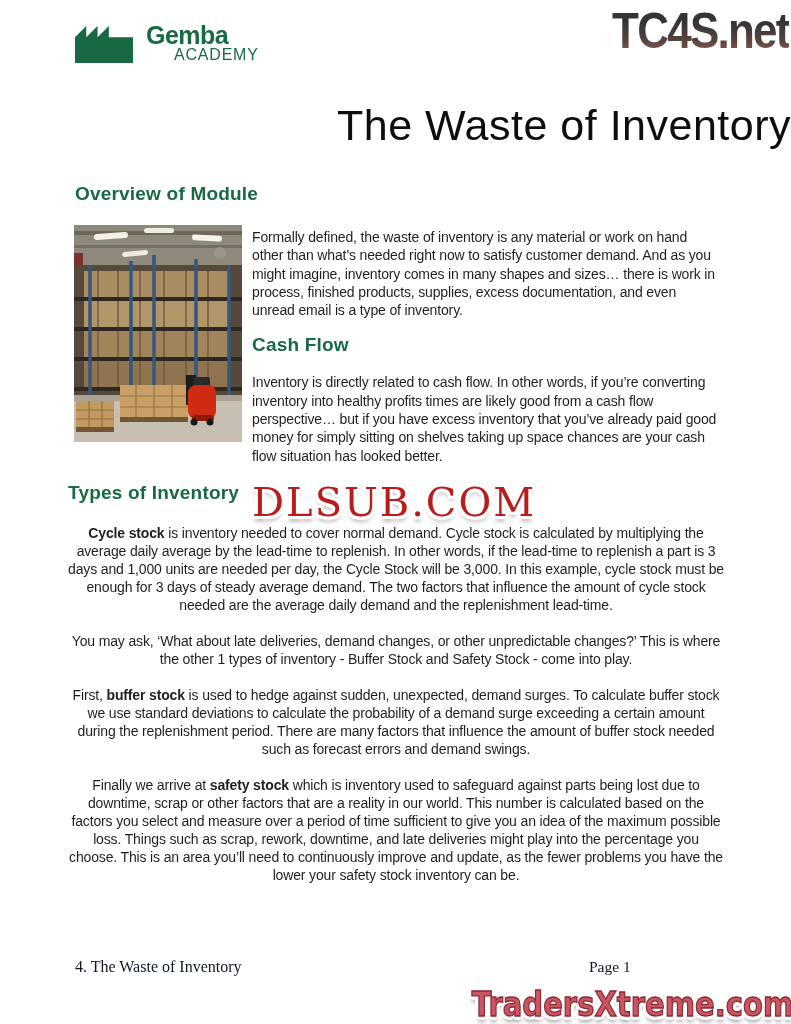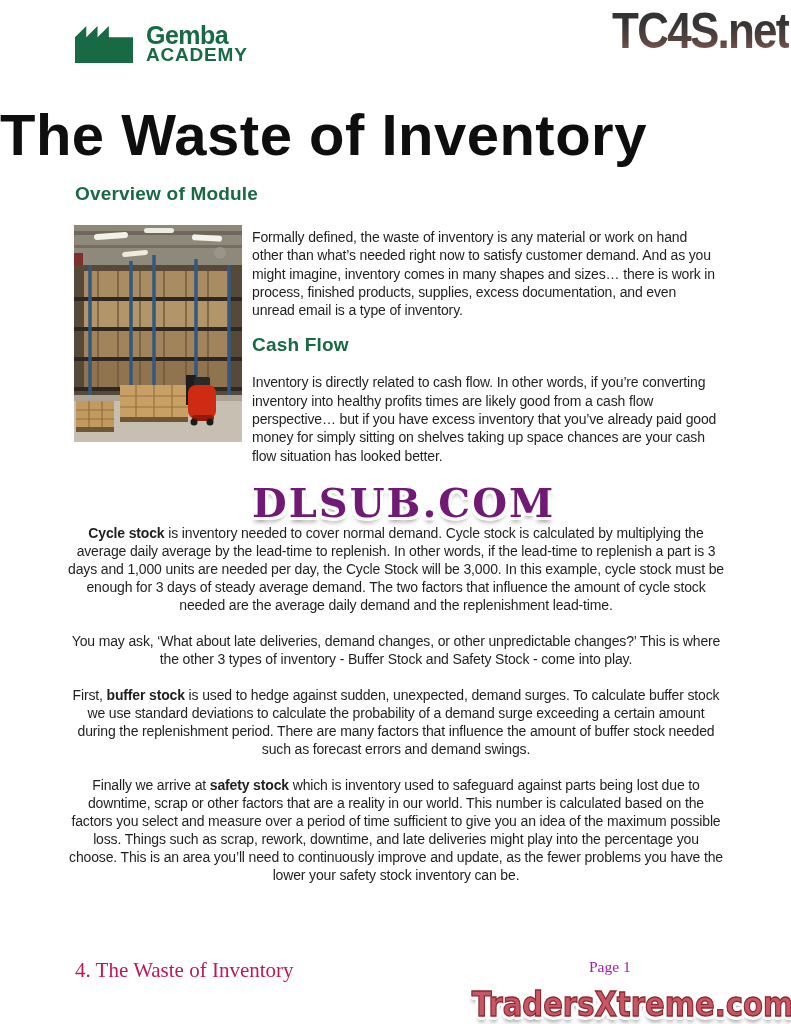--- a/index.html
+++ b/index.html
@@ -10,65 +10,65 @@
     color:#1f1f1f;
     position:relative;
     overflow:hidden;
   }
   .page { position:absolute; inset:0; }
 
   
   .logo { position:absolute; left:75px; top:20px; display:flex; align-items:center; gap:13px; }
   .logo svg { display:block; }
   .logo-name { font-size:25px; font-weight:bold; color:#176a43; line-height:24px; letter-spacing:-0.5px; }
-  .logo-sub  { font-size:19px; font-weight:bold; color:#176a43; letter-spacing:0.8px; line-height:15px; }
+  .logo-sub  { font-size:16px; font-weight:normal; color:#176a43; letter-spacing:0.8px; line-height:15px;margin-left:28px; }
 
   
   .wm-top {
     position:absolute; top:2px; right:2px;
     font-size:50px; font-weight:bold; letter-spacing:-2px;
     transform:scaleX(0.88); transform-origin:100% 0;
     background:linear-gradient(#343434 35%, #55433f 65%, #936158 95%);
     -webkit-background-clip:text; background-clip:text; color:transparent;
   }
 
   .title {
     position:absolute; top:101px; left:0; width:100%;
-    margin:0; text-align:left;
-    font-size:58px; font-weight:700; color:#0e0e0e; letter-spacing:0.5px;
+    margin:0; text-align:right;
+    font-size:43px; font-weight:400; color:#0e0e0e; letter-spacing:0.5px;
   }
 
   h2.green { margin:0; font-size:19px; font-weight:bold; color:#176a43; letter-spacing:0.2px; }
   .h-overview { position:absolute; left:75px; top:183px;text-align:right; }
   .h-types    { position:absolute; left:68px; top:482px; }
 
   .content-row { position:absolute; left:74px; top:225px; width:645px; display:flex; }
   .photo { flex:0 0 168px; width:168px; height:217px; border:0; }
   .right-col { margin-left:10px; width:467px; }
   .right-col p { margin:0; font-size:14px; line-height:18.3px; letter-spacing:-0.15px; }
   .right-col h2 { margin:15px 0 17px 0; }
   .right-col p:first-child { margin-top:3px; }
 
   
   .wm-mid {
     position:absolute; left:252px; top:479px; z-index:6;
-    font-family:"DejaVu Serif", serif; font-weight:bold;
-    font-size:40px; letter-spacing:2px; color:#701a75;
+    font-family:"DejaVu Serif", serif; font-weight:normal;
+    font-size:40px; letter-spacing:2px; color:#b91c1c;
     text-shadow:
       -2.5px -2.5px 0 #fff, 2.5px -2.5px 0 #fff, -2.5px 2.5px 0 #fff, 2.5px 2.5px 0 #fff,
       -3px 0 0 #fff, 3px 0 0 #fff, 0 -3px 0 #fff, 0 3px 0 #fff,
       0 5px 4px rgba(80,80,80,0.55);
   }
 
   .body-text { position:absolute; left:68px; top:524px; width:656px; z-index:2; }
   .body-text p { margin:0 0 18px 0; font-size:14px; line-height:18px; letter-spacing:-0.15px;text-align:center; }
   .body-text strong, .right-col strong { font-weight:bold; }
 
-  .footer-left { position:absolute; left:75px; top:958px; font-family:"Liberation Serif", serif; font-size:21px; color:#be185d; }
-  .footer-page { position:absolute; left:589px; top:958px; font-family:"Liberation Serif", serif; font-size:15.5px; color:#a21caf; }
+  .footer-left { position:absolute; left:75px; top:958px; font-family:"Liberation Serif", serif; font-size:16px; color:#0f172a; }
+  .footer-page { position:absolute; left:589px; top:958px; font-family:"Liberation Serif", serif; font-size:15.5px; color:#0f172a; }
 
   
   .wm-bottom {
     position:absolute; right:-2px; bottom:0px;
     font-family:"DejaVu Sans", sans-serif; font-weight:bold;
     font-size:33px; letter-spacing:0px;
     transform:scaleX(0.88); transform-origin:100% 100%;
     color:#c65763;
     -webkit-text-stroke:1.3px #8c2730;
     text-shadow:
@@ -180,25 +180,26 @@
       </g>
     </svg>
 
     <div class="right-col">
       <p>Formally defined, the waste of inventory is any material or work on hand other than what’s needed right now to satisfy customer demand.  And as you might imagine, inventory comes in many shapes and sizes… there is work in process, finished products, supplies, excess documentation, and even unread email is a type of inventory.</p>
       <h2 class="green">Cash Flow</h2>
       <p>Inventory is directly related to cash flow.  In other words, if you’re converting inventory into healthy profits times are likely good from a cash flow perspective… but if you have excess inventory that you’ve already paid good money for simply sitting on shelves taking up space chances are your cash flow situation has looked better.</p>
     </div>
   </div>
 
+  <h2 class="green h-types">Types of Inventory</h2>
   <div class="wm-mid">DLSUB.COM</div>
 
   <div class="body-text">
     <p><strong>Cycle stock</strong><span> is inventory needed to cover normal demand. Cycle stock is calculated by multiplying the average daily average by the lead-time to replenish. In other words, if the lead-time to replenish a part is 3 days and 1,000 units are needed per day, the Cycle Stock will be 3,000. In this example, cycle stock must be enough for 3 days of steady average demand. The two factors that influence the amount of cycle stock needed are the average daily demand and the replenishment lead-time.</span></p>
-    <p><span>You may ask, ‘What about late deliveries, demand changes, or other unpredictable changes?’ This is where the other 3 types of inventory - Buffer Stock and Safety Stock - come into play.</span></p>
+    <p><span>You may ask, ‘What about late deliveries, demand changes, or other unpredictable changes?’ This is where the other 1 types of inventory - Buffer Stock and Safety Stock - come into play.</span></p>
     <p><span>First, </span><strong>buffer stock</strong><span> is used to hedge against sudden, unexpected, demand surges.  To calculate buffer stock we use standard deviations to calculate the probability of a demand surge exceeding a certain amount during the replenishment period.  There are many factors that influence the amount of buffer stock needed such as forecast errors and demand swings.</span></p>
     <p><span>Finally we arrive at </span><strong>safety stock</strong><span> which is inventory used to safeguard against parts being lost due to downtime, scrap or other factors that are a reality in our world.  This number is calculated based on the factors you select and measure over a period of time sufficient to give you an idea of the maximum possible loss. Things such as scrap, rework, downtime, and late deliveries might play into the percentage you choose. This is an area you’ll need to continuously improve and update, as the fewer problems you have the lower your safety stock inventory can be.</span></p>
   </div>
 
   <div class="footer-left">4. The Waste of Inventory</div>
   <div class="footer-page">Page 1</div>
   <div class="wm-bottom">TradersXtreme.com</div>
 
 </div>
 

